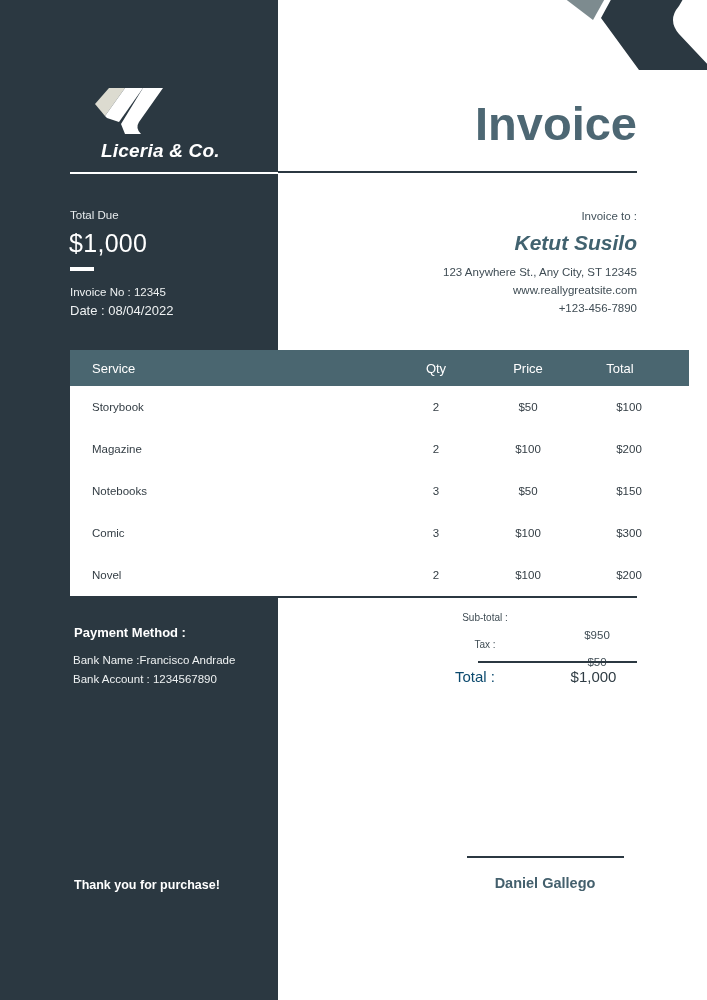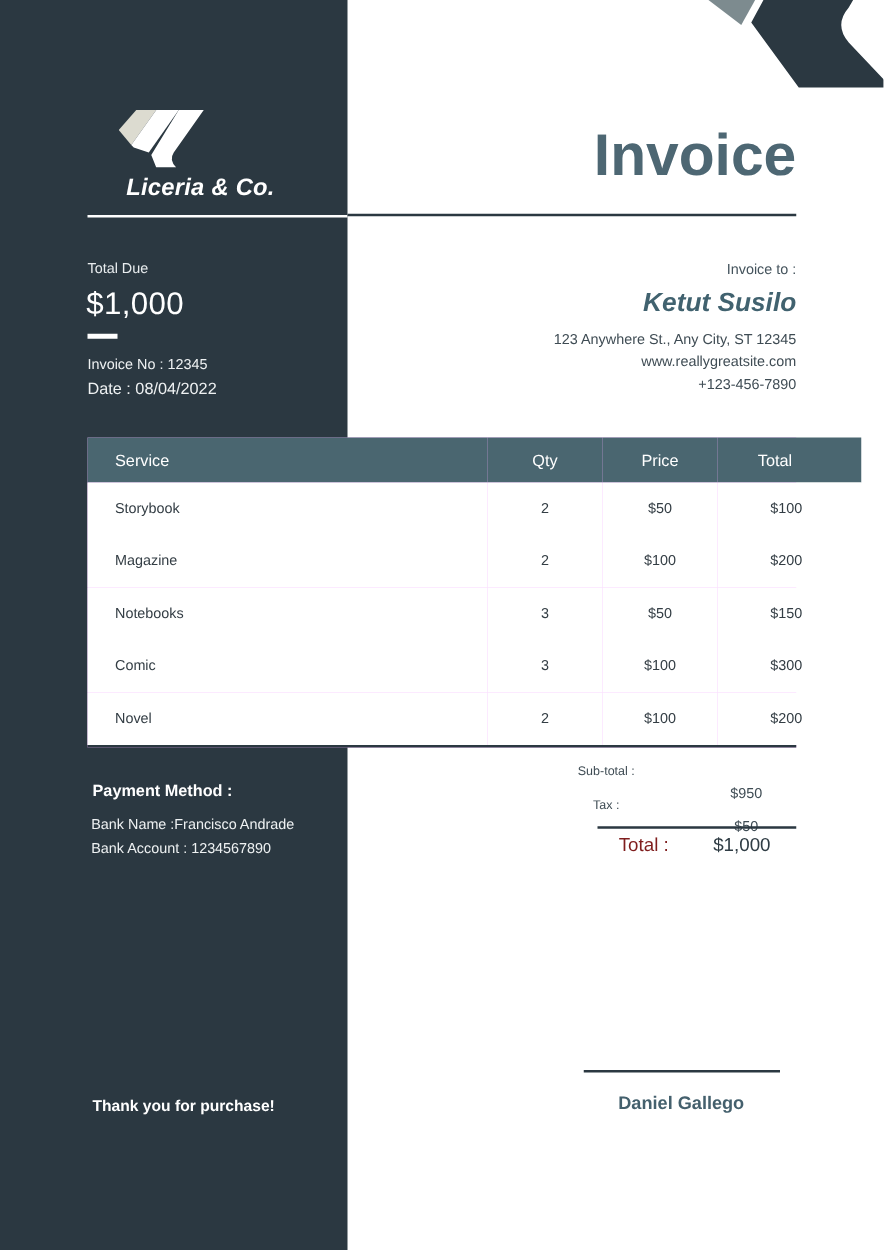--- a/index.html
+++ b/index.html
@@ -168,21 +168,21 @@
   .client-addr  { top: 266px; }
   .client-site  { top: 284px; }
   .client-phone { top: 302px; }
 
   
   .table-card {
     position: absolute;
     left: 70px;
     top: 350px;
     width: 567px;
-    background: #f0abfc;
+    background: #a21caf;
     border-bottom: 2px solid #2b3841;
   }
   table.items {
     width: 567px;
     border-collapse: collapse;
     table-layout: fixed;
   }
   table.items thead th {
     background: #4a6670;
     color: #ffffff;
@@ -259,23 +259,23 @@
     top: 661px;
     width: 159px;
     height: 2px;
     background: #2b3841;
   }
   .total-label {
     position: absolute;
     left: 415px;
     top: 668px;
     width: 120px;
-    text-align: right;
+    text-align: center;
     font-size: 15px;
-    color: #7f1d1d;
+    color: #0c4a6e;
   }
   .total-value {
     position: absolute;
     left: 550px;
     top: 668px;
     width: 87px;
     text-align: center;
     font-size: 15px;
     color: #2f3c44;
   }

